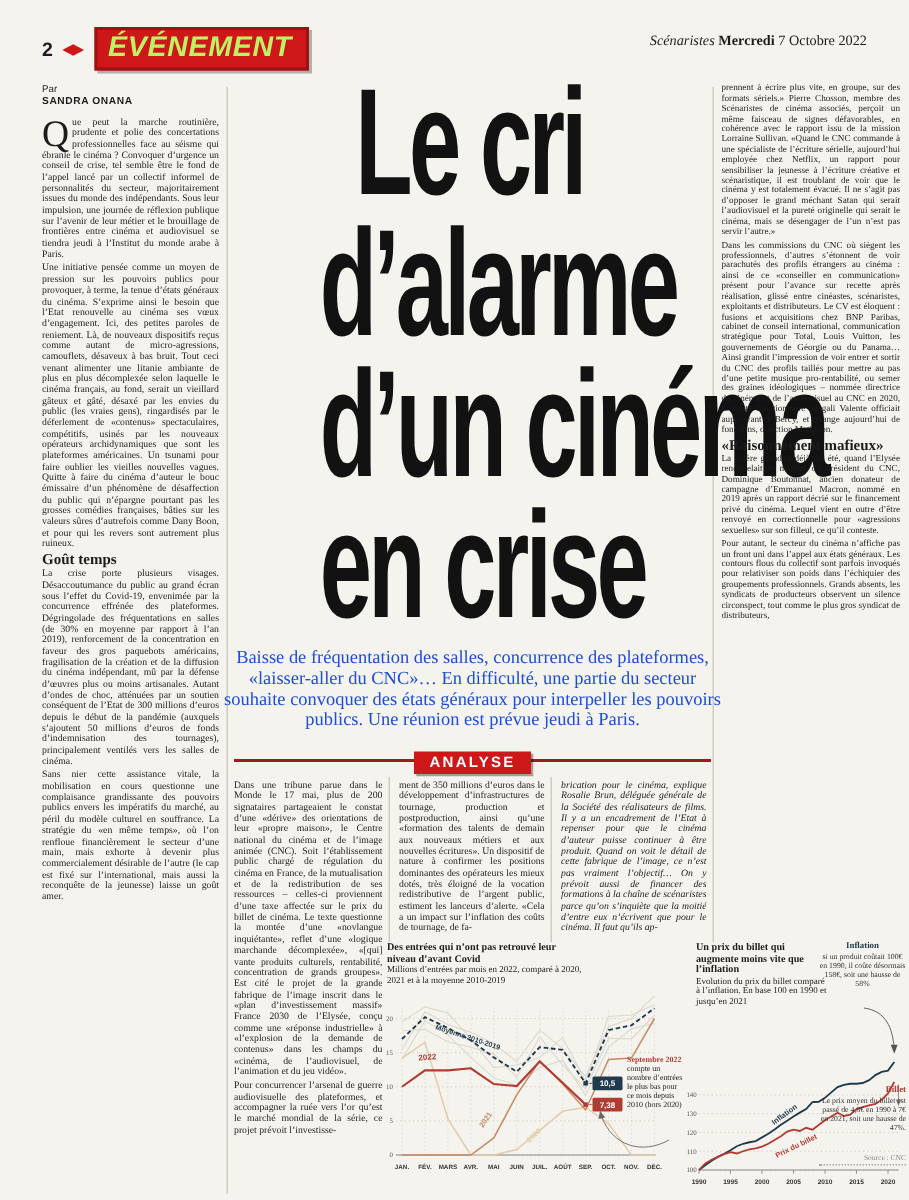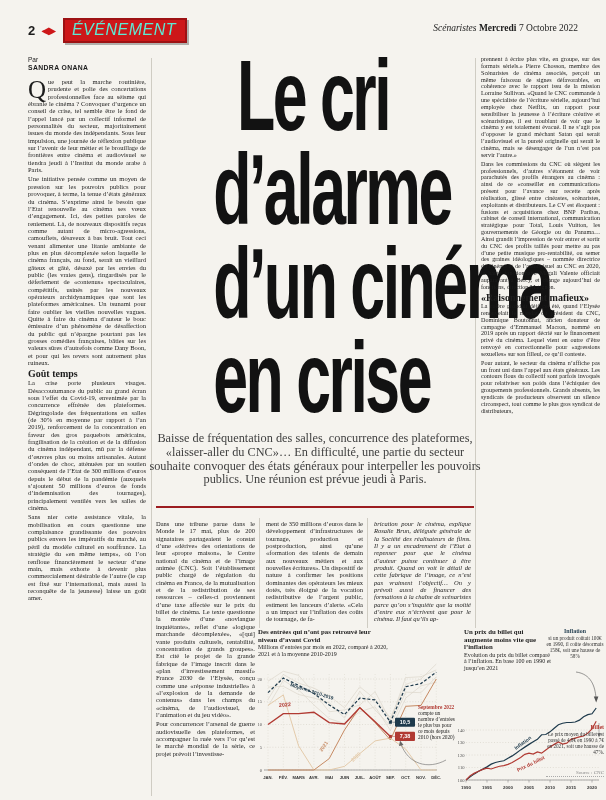--- a/index.html
+++ b/index.html
@@ -3,43 +3,43 @@
 <meta charset="utf-8">
 <style>
   html,body{margin:0;padding:0;background:#e8e6e0;}
   .page{position:relative;width:606px;height:800px;margin:0 auto;background:#f5f3ee;
         font-family:"Liberation Serif",serif;color:#1c1c1c;overflow:hidden;}
   
   .hdr{position:absolute;left:28px;top:16px;right:28px;height:28px;}
   .hdr-left{position:absolute;left:0;top:2px;display:flex;align-items:center;gap:6px;}
   .pagenum{font-family:"Liberation Sans",sans-serif;font-weight:bold;font-size:13px;}
   .diamond{display:inline-block;color:#cd1719;font-size:10px;transform:scaleX(1.9);margin:0 4px;}
-  .section-badge{background:#cd1719;border:2px solid #9d1113;color:#5eead4;
-      font-family:"Liberation Sans",sans-serif;font-weight:normal;font-style:italic;
-      font-size:16px;letter-spacing:.5px;padding:1px 9px 2px 7px;box-shadow:2px 2px 0 rgba(0,0,0,.28);}
+  .section-badge{background:#cd1719;border:2px solid #9d1113;color:#bef264;
+      font-family:"Liberation Sans",sans-serif;font-weight:bold;font-style:italic;
+      font-size:19px;letter-spacing:.5px;padding:1px 9px 2px 7px;box-shadow:2px 2px 0 rgba(0,0,0,.28);}
   .hdr-right{position:absolute;right:0;top:7px;font-size:9.5px;}
   .masthead{font-style:italic;}
   .date-day{font-weight:bold;}
   
   .body-col{position:absolute;font-size:6.5px;line-height:7.35px;text-align:justify;overflow:hidden;}
   .body-col p{margin:0 0 2px 0;}
   .body-col h3{font-size:10px;margin:4px 0 1.5px 0;}
   .dense{font-size:6.1px;line-height:6.85px;}
   .it{font-style:italic;}
   .byline{font-family:"Liberation Sans",sans-serif;font-size:6.5px;margin-bottom:6px;line-height:8px;}
   .byline .author{font-weight:bold;letter-spacing:.4px;font-size:6.8px;}
   .dropcap{float:left;font-size:25px;line-height:21px;padding:1px 2px 0 0;}
   .vline{position:absolute;width:1px;background:#cfccc3;}
   
   .headline{position:absolute;left:152px;top:48px;width:322px;height:380px;text-align:center;}
   .headline span{display:block;font-family:"Liberation Sans",sans-serif;font-weight:900;
       font-size:101px;line-height:94px;letter-spacing:-4px;color:#121212;
       transform:scaleX(.62);transform-origin:50% 50%;white-space:nowrap;}
   .deck{position:absolute;left:148px;top:432px;width:334px;text-align:center;
-      color:#404040;font-size:12.3px;line-height:13.8px;}
+      color:#1d4ed8;font-size:12.3px;line-height:13.8px;}
   .badge-line{position:absolute;left:156px;top:506px;width:318px;height:1.5px;background:#9c1c20;}
   .badge-row{position:absolute;left:156px;top:498px;width:318px;text-align:center;}
   .badge{display:inline-block;background:#cd1719;color:#fff;font-family:"Liberation Sans",sans-serif;
       font-weight:bold;font-size:10px;letter-spacing:1.5px;padding:2px 10px;
       box-shadow:1.5px 1.5px 0 rgba(0,0,0,.35);position:relative;}
   
   .charts{position:absolute;left:254px;top:630px;width:350px;height:170px;}
   .charts svg{position:absolute;overflow:visible;}
   #chart1{left:0;top:0;}
   #chart2{left:204px;top:0;}
@@ -96,20 +96,23 @@
 
   <div class="headline">
     <span>Le cri</span>
     <span>d’alarme</span>
     <span>d’un cinéma</span>
     <span>en crise</span>
   </div>
 
   <div class="deck">Baisse de fréquentation des salles, concurrence des plateformes, «laisser-aller du CNC»… En difficulté, une partie du secteur souhaite convoquer des états généraux pour interpeller les pouvoirs publics. Une réunion est prévue jeudi à Paris.</div>
   <div class="badge-line"></div>
+  <div class="badge-row">
+    <span class="badge">ANALYSE</span>
+  </div>
 
   <div class="body-col" style="left:156px;top:520px;width:99px;height:276px;">
     <p>Dans une tribune parue dans le Monde le 17 mai, plus de 200 signataires partageaient le constat d’une «dérive» des orientations de leur «propre maison», le Centre national du cinéma et de l’image animée (CNC). Soit l’établissement public chargé de régulation du cinéma en France, de la mutualisation et de la redistribution de ses ressources – celles-ci proviennent d’une taxe affectée sur le prix du billet de cinéma. Le texte questionne la montée d’une «novlangue inquiétante», reflet d’une «logique marchande décomplexée», «[qui] vante produits culturels, rentabilité, concentration de grands groupes». Est cité le projet de la grande fabrique de l’image inscrit dans le «plan d’investissement massif» France 2030 de l’Elysée, conçu comme une «réponse industrielle» à «l’explosion de la demande de contenus» dans les champs du «cinéma, de l’audiovisuel, de l’animation et du jeu vidéo».</p>
     <p>Pour concurrencer l’arsenal de guerre audiovisuelle des plateformes, et accompagner la ruée vers l’or qu’est le marché mondial de la série, ce projet prévoit l’investisse-</p>
   </div>
   <div class="body-col" style="left:266px;top:520px;width:97px;height:108px;">
     <p>ment de 350 millions d’euros dans le développement d’infrastructures de tournage, production et postproduction, ainsi qu’une «formation des talents de demain aux nouveaux métiers et aux nouvelles écritures». Un dispositif de nature à confirmer les positions dominantes des opérateurs les mieux dotés, très éloigné de la vocation redistributive de l’argent public, estiment les lanceurs d’alerte. «Cela a un impact sur l’inflation des coûts de tournage, de fa-</p>
   </div>
   <div class="body-col" style="left:374px;top:520px;width:97px;height:108px;">
     <p class="it">brication pour le cinéma, explique Rosalie Brun, déléguée générale de la Société des réalisateurs de films. Il y a un encadrement de l’Etat à repenser pour que le cinéma d’auteur puisse continuer à être produit. Quand on voit le détail de cette fabrique de l’image, ce n’est pas vraiment l’objectif… On y prévoit aussi de financer des formations à la chaîne de scénaristes parce qu’on s’inquiète que la moitié d’entre eux n’écrivent que pour le cinéma. Il faut qu’ils ap-</p>

